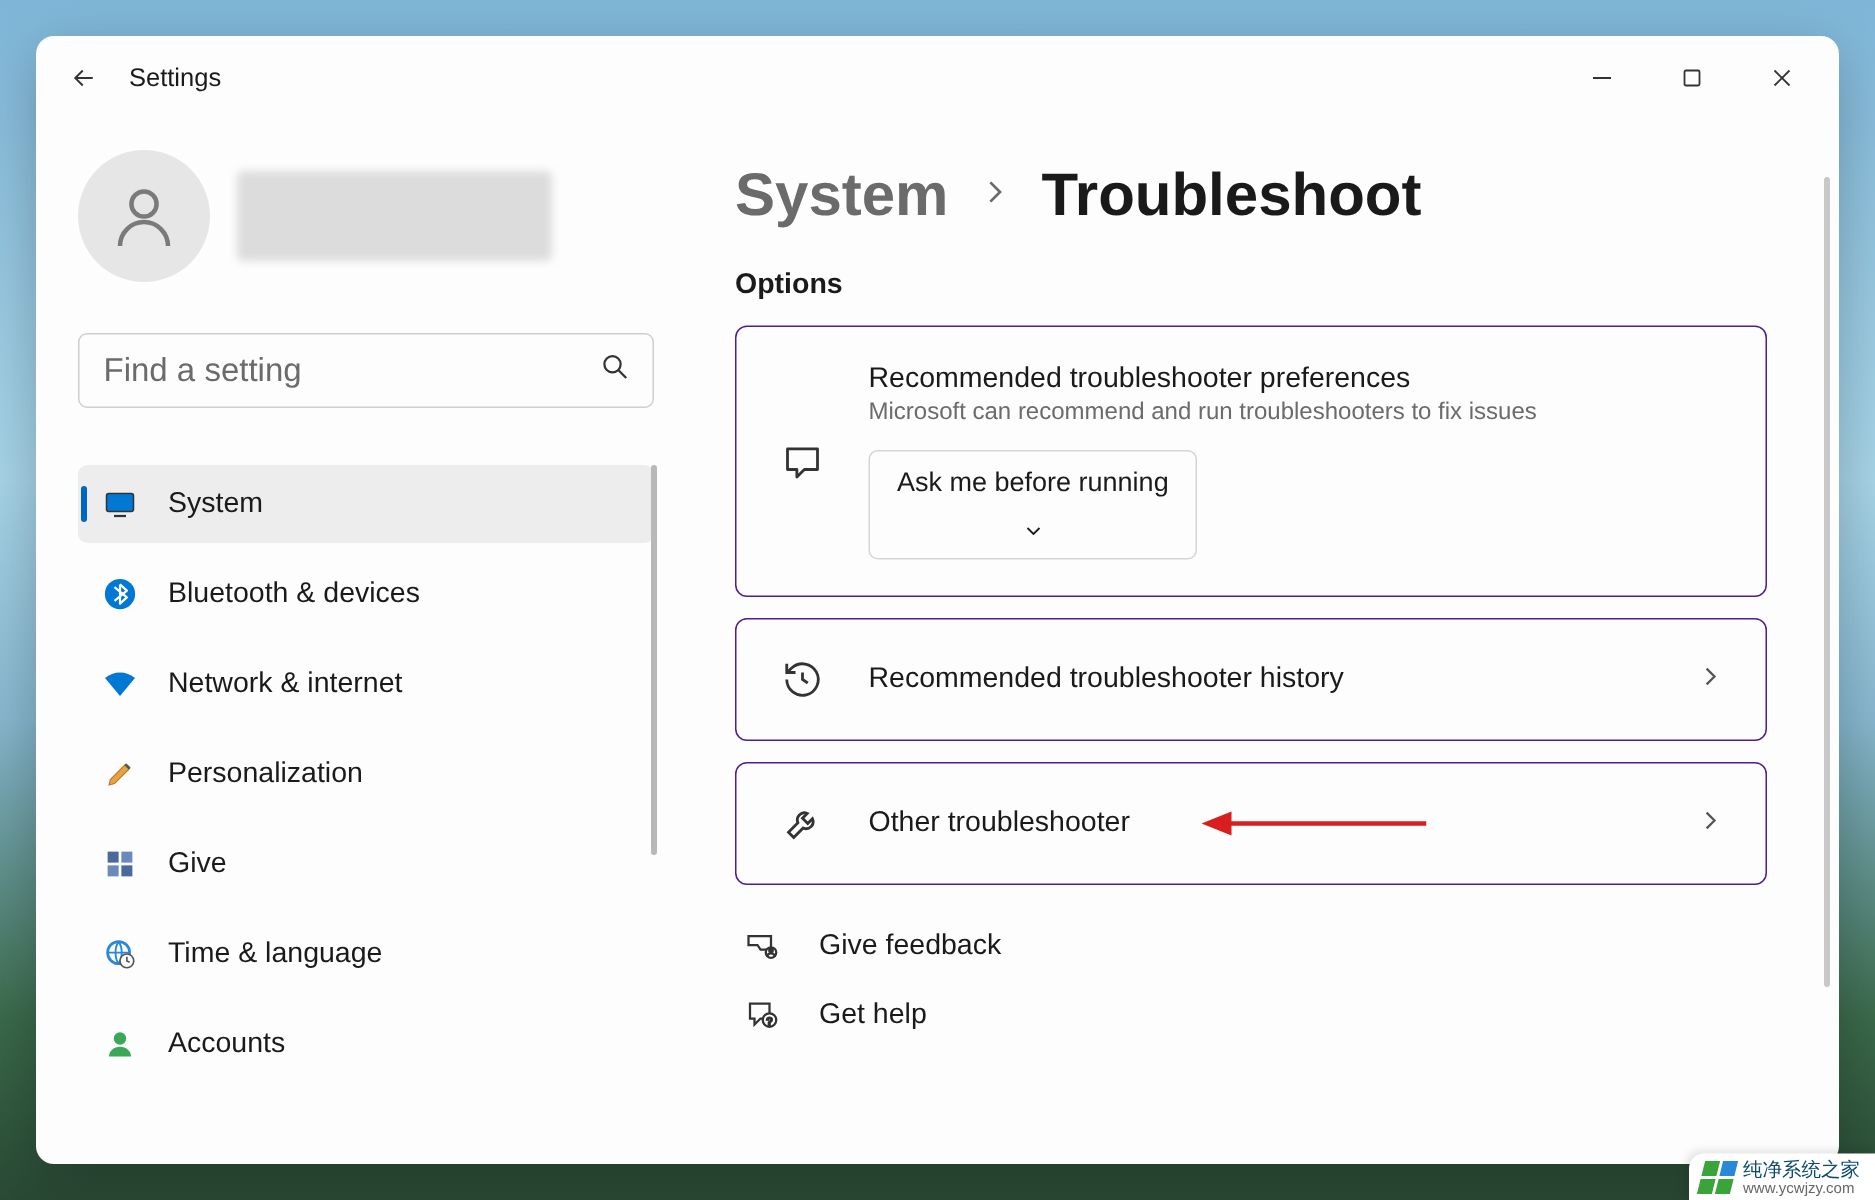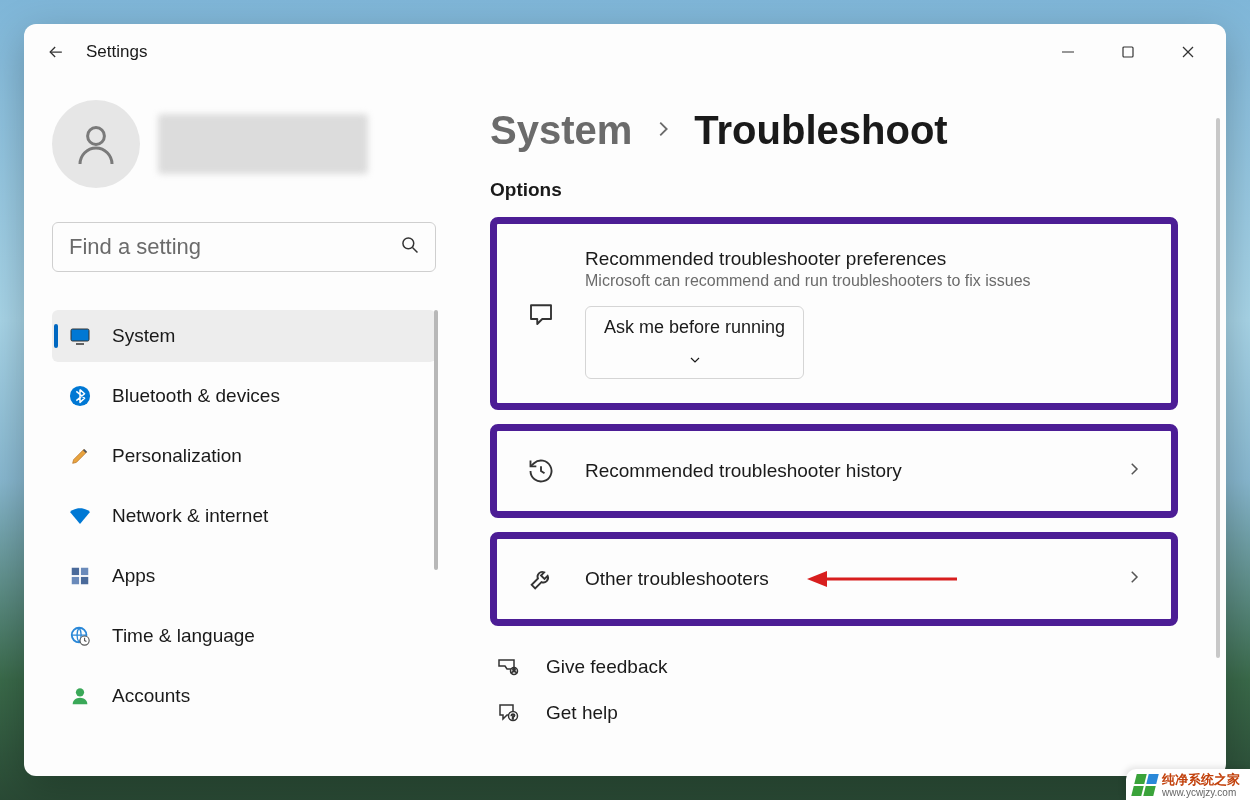--- a/index.html
+++ b/index.html
@@ -143,21 +143,21 @@
   }
   .bc-chevron { color: #6b6b6b; }
   .bc-current {
     font-size: 40px; font-weight: 600; color: #1a1a1a;
   }
   .section-title {
     font-size: 19px; font-weight: 600; color: #1a1a1a;
     margin-bottom: 16px;
   }
   .card {
-    border: 7px solid #4c1d95;
+    border: 1px solid #4c1d95;
     border-radius: 8px;
     background: #fdfdfd;
     margin-bottom: 14px;
     padding: 24px 28px;
     display: flex;
     align-items: center;
     gap: 28px;
   }
   .card.clickable { cursor: pointer; }
   .card-icon {
@@ -205,21 +205,21 @@
     box-shadow: -2px -2px 6px rgba(0,0,0,0.1);
   }
   .watermark .wm-logo {
     width: 22px; height: 22px;
     display: grid; grid-template-columns: 1fr 1fr; grid-template-rows: 1fr 1fr; gap: 2px;
     transform: skewX(-14deg);
   }
   .watermark .wm-logo span { background: #3aa33a; }
   .watermark .wm-logo span:nth-child(2){ background:#2a88d8;}
   .watermark .wm-text { line-height: 1.1; }
-  .watermark .wm-text .l1 { font-weight: 700; color: #c2410c; font-size: 13px;}
+  .watermark .wm-text .l1 { font-weight: 400; color: #0c4a6e; font-size: 13px;}
   .watermark .wm-text .l2 { font-size: 10px; color: #666; }
 </style>
 </head>
 <body>
 
 <div class="window">
 
   <div class="titlebar">
     <div class="back-btn">
       <svg width="20" height="20" viewBox="0 0 24 24" fill="none" stroke="currentColor" stroke-width="1.5">
@@ -286,45 +286,45 @@
           <span class="nav-icon">
             <svg width="22" height="22" viewBox="0 0 24 24">
                 <circle cx="12" cy="12" r="11" fill="#0078d4"></circle>
                 <path d="M12 5v14l5-4.5L8 7m0 10l9-7.5L12 5" fill="none" stroke="#fff" stroke-width="1.6" stroke-linejoin="round"></path>
               </svg>
           </span>
           <span class="nav-label">Bluetooth &amp; devices</span>
         </div>
         <div class="nav-item">
           <span class="nav-icon">
+            <svg width="24" height="24" viewBox="0 0 24 24">
+                <path d="M12 20l10-12c-5.5-5-14.5-5-20 0l10 12z" fill="#0078d4"></path>
+              </svg>
+          </span>
+          <span class="nav-label">Network &amp; internet</span>
+        </div>
+        <div class="nav-item">
+          <span class="nav-icon">
             <svg width="22" height="22" viewBox="0 0 24 24">
                 <path d="M4 20l4-1 11-11-3-3L5 16l-1 4z" fill="#e8a33d" stroke="#b8742a" stroke-width="0.8"></path>
                 <path d="M16 5l3 3" stroke="#555" stroke-width="2"></path>
               </svg>
           </span>
           <span class="nav-label">Personalization</span>
-        </div>
-        <div class="nav-item">
-          <span class="nav-icon">
-            <svg width="24" height="24" viewBox="0 0 24 24">
-                <path d="M12 20l10-12c-5.5-5-14.5-5-20 0l10 12z" fill="#0078d4"></path>
-              </svg>
-          </span>
-          <span class="nav-label">Network &amp; internet</span>
         </div>
         <div class="nav-item">
           <span class="nav-icon">
             <svg width="22" height="22" viewBox="0 0 24 24">
                 <rect x="3" y="3" width="8" height="8" fill="#4a6a9a"></rect>
                 <rect x="13" y="3" width="8" height="8" fill="#6a8aba"></rect>
                 <rect x="3" y="13" width="8" height="8" fill="#6a8aba"></rect>
                 <rect x="13" y="13" width="8" height="8" fill="#4a6a9a"></rect>
               </svg>
           </span>
-          <span class="nav-label">Apps</span>
+          <span class="nav-label">Give</span>
         </div>
         <div class="nav-item">
           <span class="nav-icon">
             <svg width="22" height="22" viewBox="0 0 24 24">
                 <circle cx="11" cy="11" r="8" fill="none" stroke="#2a88d8" stroke-width="2"></circle>
                 <path d="M3 11h16M11 3c3 4 3 12 0 16M11 3c-3 4-3 12 0 16" fill="none" stroke="#2a88d8" stroke-width="1.4"></path>
                 <circle cx="17" cy="17" r="5" fill="#fff" stroke="#555" stroke-width="1.2"></circle>
                 <path d="M17 14v3l2 1" stroke="#555" stroke-width="1.2" fill="none"></path>
               </svg>
           </span>
@@ -392,21 +392,21 @@
         </span>
       </div>
 
       <div class="card clickable" style="position:relative">
         <div class="card-icon">
           <svg width="28" height="28" viewBox="0 0 24 24" fill="none" stroke="currentColor" stroke-width="1.6">
               <path d="M14.7 6.3a4 4 0 0 0-5.3 5.3L4 17l3 3 5.4-5.4a4 4 0 0 0 5.3-5.3L15 12l-3-3 2.7-2.7z"></path>
             </svg>
         </div>
         <div class="card-body">
-          <div class="card-title">Other troubleshooters</div>
+          <div class="card-title">Other troubleshooter</div>
         </div>
         <span class="card-chevron">
           <svg width="18" height="18" viewBox="0 0 24 24" fill="none" stroke="currentColor" stroke-width="2">
               <path d="M9 5l7 7-7 7"></path>
             </svg>
         </span>
         <svg class="annotation-arrow" style="left:310px; top:50%; transform:translateY(-50%);" width="150" height="24" viewBox="0 0 150 24">
           <line x1="150" y1="12" x2="18" y2="12" stroke="#d81e1e" stroke-width="3"></line>
           <polygon points="0,12 20,4 20,20" fill="#d81e1e"></polygon>
         </svg>

